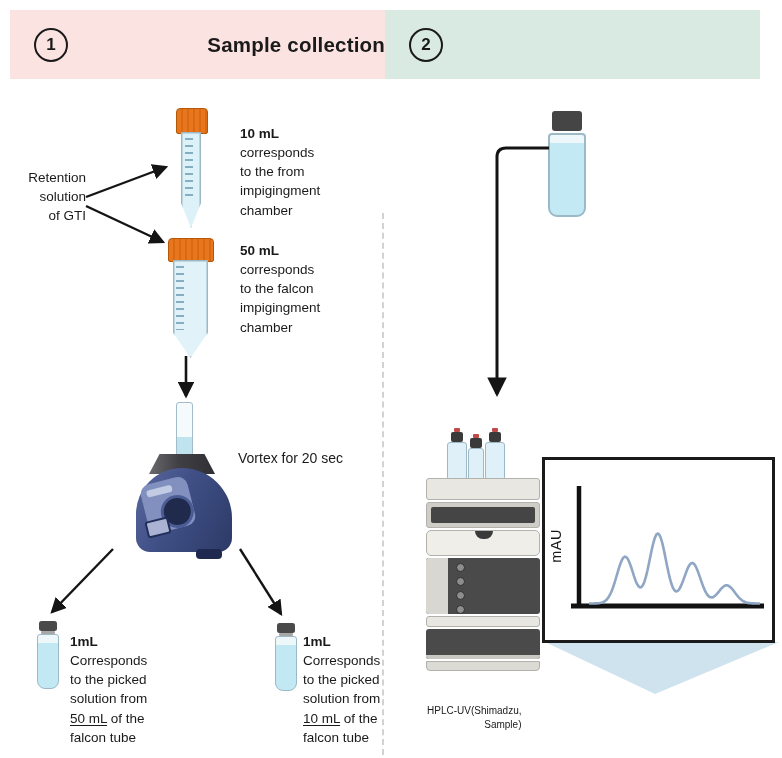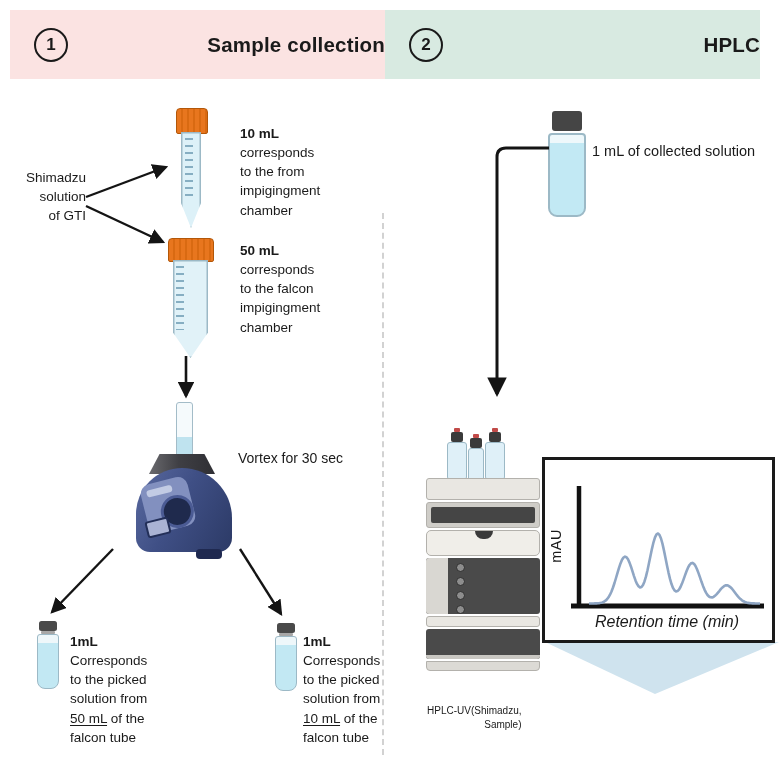--- a/index.html
+++ b/index.html
@@ -88,27 +88,26 @@
 <body>
 
 <div class="canvas">
 
   <div class="banner banner1">
     <span class="num">1</span>
     <span class="cap">Sample collection</span>
   </div>
   <div class="banner banner2">
     <span class="num">2</span>
-    <span class="cap">HPLC</span>
   </div>
 
   <div class="divider"></div>
 
   <div class="lbl" style="left:6px;top:168px;width:80px;text-align:right;">
-    <div>Shimadzu</div>
+    <div>Retention</div>
     <div>solution</div>
     <div>of GTI</div>
   </div>
 
   <div class="tube" style="left:174px;top:108px;width:34px;height:122px;">
     <div class="tcap" style="left:2px;top:0;width:30px;height:24px;"></div>
     <div class="tbody" style="left:7px;top:24px;width:20px;height:96px;">
       <div class="grads" style="left:4px;top:6px;width:8px;height:60px;"></div>
     </div>
   </div>
@@ -138,21 +137,21 @@
     <div class="vx-tube"></div>
     <div class="vx-holder"></div>
     <div class="vx-body"></div>
     <div class="vx-panel">
       <div class="vx-strip"></div>
       <div class="vx-knob"></div>
     </div>
     <div class="vx-btn"></div>
     <div class="vx-foot"></div>
   </div>
-  <div class="lbl" style="left:238px;top:449px;font-size:14px;">Vortex for 30 sec</div>
+  <div class="lbl" style="left:238px;top:449px;font-size:14px;">Vortex for 20 sec</div>
 
   <div class="vial" style="left:36px;top:621px;width:24px;height:68px;">
     <div class="vcap" style="left:3px;top:0;width:18px;height:10px;"></div>
     <div class="vcollar" style="left:5px;top:10px;width:14px;height:3px;"></div>
     <div class="vbody" style="left:1px;top:13px;width:20px;height:53px;"></div>
   </div>
   <div class="lbl" style="left:70px;top:632px;">
     <div class="b">1mL</div>
     <div>Corresponds</div>
     <div>to the picked</div>
@@ -172,21 +171,20 @@
     <div>to the picked</div>
     <div>solution from</div>
     <div><span class="u">10 mL</span><span> of the</span></div>
     <div>falcon tube</div>
   </div>
 
   <div class="vial" style="left:548px;top:111px;width:38px;height:104px;">
     <div class="vcap" style="left:4px;top:0;width:30px;height:20px;border-radius:3px;background:#454545;"></div>
     <div class="vbody" style="left:0;top:22px;width:34px;height:80px;border-width:2px;border-radius:4px 4px 9px 9px;background:linear-gradient(to bottom,#eef8fb 0 10%,#c2e9f4 10%);"></div>
   </div>
-  <div class="lbl" style="left:592px;top:141px;font-size:14.5px;">1 mL of collected solution</div>
 
   <div class="machine">
     <div class="bottle" style="left:24px;top:0;width:18px;">
         <i class="cap2"></i>
         <i class="bod"></i>
       </div>
     <div class="bottle" style="left:45px;top:6px;width:14px;">
         <i class="cap2"></i>
         <i class="bod" style="height:32px;"></i>
       </div>
@@ -222,21 +220,20 @@
   </div>
 
   <div class="chevron"></div>
   <div class="chartpanel">
     <div class="ylab">mAU</div>
     <svg class="plot" width="200" height="130" viewBox="0 0 200 130">
       <line x1="12" y1="2" x2="12" y2="122" stroke="#111" stroke-width="4.5"></line>
       <line x1="4" y1="122" x2="197" y2="122" stroke="#111" stroke-width="5"></line>
       <path fill="none" stroke="#8fa6c4" stroke-width="2.6" stroke-linejoin="round" d="M22,119.5 L22.0,119.5 L23.5,119.5 L25.0,119.5 L26.5,119.5 L28.0,119.4 L29.5,119.4 L31.0,119.3 L32.5,119.1 L34.0,118.8 L35.5,118.4 L37.0,117.7 L38.5,116.7 L40.0,115.3 L41.5,113.3 L43.0,110.7 L44.5,107.5 L46.0,103.5 L47.5,99.0 L49.0,94.0 L50.5,88.9 L52.0,83.9 L53.5,79.4 L55.0,75.8 L56.5,73.5 L58.0,72.6 L59.5,73.2 L61.0,75.3 L62.5,78.6 L64.0,82.7 L65.5,87.4 L67.0,92.1 L68.5,96.4 L70.0,99.9 L71.5,102.3 L73.0,103.4 L74.5,103.0 L76.0,101.0 L77.5,97.4 L79.0,92.4 L80.5,86.2 L82.0,79.1 L83.5,71.7 L85.0,64.6 L86.5,58.3 L88.0,53.3 L89.5,50.3 L91.0,49.5 L92.5,50.9 L94.0,54.5 L95.5,59.9 L97.0,66.6 L98.5,74.0 L100.0,81.5 L101.5,88.6 L103.0,94.9 L104.5,100.1 L106.0,103.9 L107.5,106.4 L109.0,107.4 L110.5,107.1 L112.0,105.6 L113.5,103.0 L115.0,99.6 L116.5,95.6 L118.0,91.4 L119.5,87.3 L121.0,83.7 L122.5,81.0 L124.0,79.3 L125.5,78.9 L127.0,79.8 L128.5,82.0 L130.0,85.2 L131.5,89.1 L133.0,93.4 L134.5,97.8 L136.0,101.9 L137.5,105.6 L139.0,108.6 L140.5,111.0 L142.0,112.5 L143.5,113.3 L145.0,113.4 L146.5,112.9 L148.0,111.8 L149.5,110.4 L151.0,108.6 L152.5,106.8 L154.0,104.9 L155.5,103.4 L157.0,102.2 L158.5,101.4 L160.0,101.3 L161.5,101.8 L163.0,102.8 L164.5,104.2 L166.0,106.0 L167.5,108.0 L169.0,110.0 L170.5,111.9 L172.0,113.6 L173.5,115.1 L175.0,116.3 L176.5,117.3 L178.0,118.0 L179.5,118.5 L181.0,118.9 L182.5,119.1 L184.0,119.3 L185.5,119.4 L187.0,119.4 L188.5,119.5 L190.0,119.5 L191.5,119.5 L193.0,119.5"></path>
     </svg>
-    <div class="xlab">Retention time (min)</div>
   </div>
 
   <svg class="overlay" width="782" height="758" viewBox="0 0 782 758">
     <defs>
       <marker id="ah" viewBox="0 0 10 10" refX="8.5" refY="5" markerWidth="6.5" markerHeight="6.5" orient="auto-start-reverse">
         <path d="M0,0 L10,5 L0,10 z" fill="#141414"></path>
       </marker>
     </defs>
     <path d="M86,197 L166,167" stroke="#141414" stroke-width="2.4" fill="none" marker-end="url(#ah)"></path>
     <path d="M86,206 L163,242" stroke="#141414" stroke-width="2.4" fill="none" marker-end="url(#ah)"></path>

